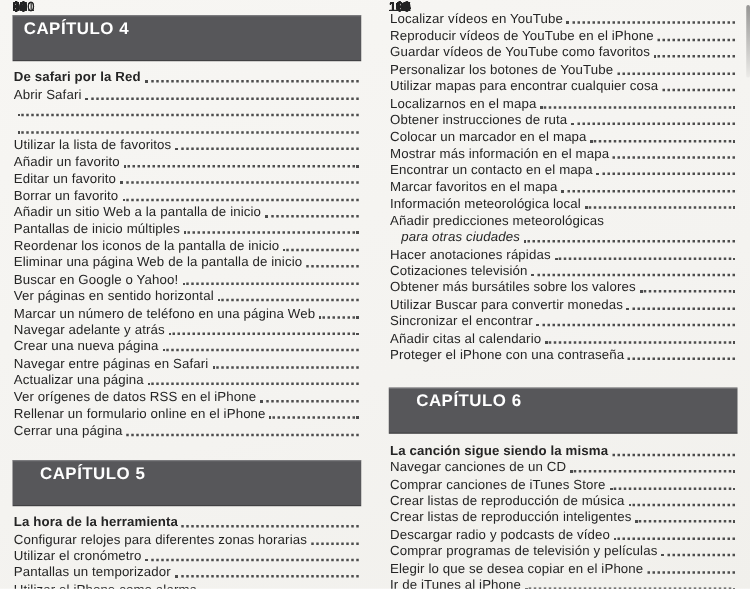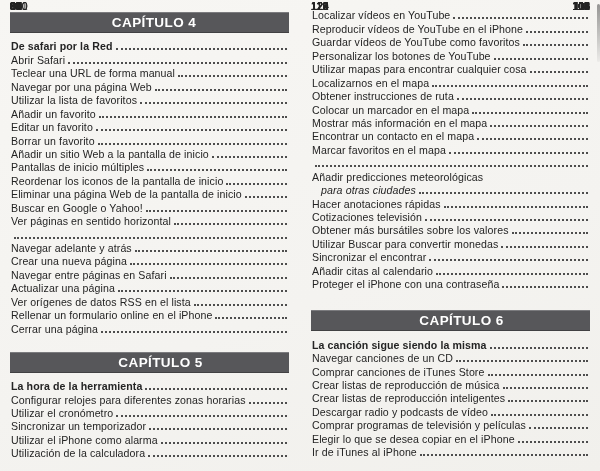--- a/index.html
+++ b/index.html
@@ -9,37 +9,36 @@
     font-family:"Liberation Sans","DejaVu Sans",sans-serif;
     position:relative;overflow:hidden;
     color:var(--ink,#242424);
   }
   .page{position:absolute;inset:0;}
   .col{position:absolute;top:0;width:279px;}
   .col-left{left:10px;}
   .col-right{left:311px;}
 
   .chapter-bar{
-    height:21px;
+    height:37px;
     background:var(--bar,#57575a);
     color:var(--bar-ink,#ffffff);
     font-weight:bold;
     font-size:13.5px;
     line-height:21px;
     padding-left:9px;
     letter-spacing:0.4px;
     box-shadow:inset 0 1px 0 rgba(255,255,255,0.22), inset 0 -1px 0 rgba(0,0,0,0.25);
-    text-align:center;
   }
   .col-left .chapter-bar.first{margin-top:12px;}
   .chapter-bar.mid{margin-top:17px;padding-left:22px;}
   .col-right .chapter-bar.mid{margin-top:20px;}
 
   .toc{margin:6px 0 0 1px;}
-  .col-right .toc.first{margin-top:8px;text-align:right;}
+  .col-right .toc.first{margin-top:8px;}
   .row{
     display:flex;align-items:flex-end;
     height:13.45px;
     font-size:10.6px;
     color:var(--ink,#242424);
   }
   .row .label{white-space:nowrap;letter-spacing:0.1px;}
   .row .leader{
     flex:1;
     border-bottom:2px dotted #4d4d4d;
@@ -67,26 +66,24 @@
           <span class="label">De safari por la Red</span>
           <span class="leader"></span>
           <span class="page">81</span>
         </div>
         <div class="row">
           <span class="label">Abrir Safari</span>
           <span class="leader"></span>
           <span class="page">82</span>
         </div>
         <div class="row">
-          <span class="label">Teclear una URL de forma manual</span>
           <span class="leader"></span>
           <span class="page">83</span>
         </div>
         <div class="row">
-          <span class="label">Navegar por una página Web</span>
           <span class="leader"></span>
           <span class="page">84</span>
         </div>
         <div class="row">
           <span class="label">Utilizar la lista de favoritos</span>
           <span class="leader"></span>
           <span class="page">85</span>
         </div>
         <div class="row">
           <span class="label">Añadir un favorito</span>
@@ -127,20 +124,21 @@
           <span class="label">Buscar en Google o Yahoo!</span>
           <span class="leader"></span>
           <span class="page">89</span>
         </div>
         <div class="row">
           <span class="label">Ver páginas en sentido horizontal</span>
           <span class="leader"></span>
           <span class="page">90</span>
         </div>
         <div class="row">
+          <span class="label">Marcar un número de teléfono en una página Web</span>
           <span class="leader"></span>
           <span class="page">91</span>
         </div>
         <div class="row">
           <span class="label">Navegar adelante y atrás</span>
           <span class="leader"></span>
           <span class="page">92</span>
         </div>
         <div class="row">
           <span class="label">Crear una nueva página</span>
@@ -151,21 +149,21 @@
           <span class="label">Navegar entre páginas en Safari</span>
           <span class="leader"></span>
           <span class="page">93</span>
         </div>
         <div class="row">
           <span class="label">Actualizar una página</span>
           <span class="leader"></span>
           <span class="page">94</span>
         </div>
         <div class="row">
-          <span class="label">Ver orígenes de datos RSS en el lista</span>
+          <span class="label">Ver orígenes de datos RSS en el iPhone</span>
           <span class="leader"></span>
           <span class="page">94</span>
         </div>
         <div class="row">
           <span class="label">Rellenar un formulario online en el iPhone</span>
           <span class="leader"></span>
           <span class="page">95</span>
         </div>
         <div class="row">
           <span class="label">Cerrar una página</span>
@@ -184,21 +182,21 @@
           <span class="label">Configurar relojes para diferentes zonas horarias</span>
           <span class="leader"></span>
           <span class="page">98</span>
         </div>
         <div class="row">
           <span class="label">Utilizar el cronómetro</span>
           <span class="leader"></span>
           <span class="page">99</span>
         </div>
         <div class="row">
-          <span class="label">Sincronizar un temporizador</span>
+          <span class="label">Pantallas un temporizador</span>
           <span class="leader"></span>
           <span class="page">100</span>
         </div>
         <div class="row">
           <span class="label">Utilizar el iPhone como alarma</span>
           <span class="leader"></span>
           <span class="page">100</span>
         </div>
         <div class="row">
           <span class="label">Utilización de la calculadora</span>
@@ -258,20 +256,21 @@
           <span class="label">Encontrar un contacto en el mapa</span>
           <span class="leader"></span>
           <span class="page">108</span>
         </div>
         <div class="row">
           <span class="label">Marcar favoritos en el mapa</span>
           <span class="leader"></span>
           <span class="page">109</span>
         </div>
         <div class="row">
+          <span class="label">Información meteorológica local</span>
           <span class="leader"></span>
           <span class="page">110</span>
         </div>
         <div class="row nopage">
           <span class="label">Añadir predicciones meteorológicas</span>
         </div>
         <div class="row indent">
           <span class="label">para otras ciudades</span>
           <span class="leader"></span>
           <span class="page">111</span>

